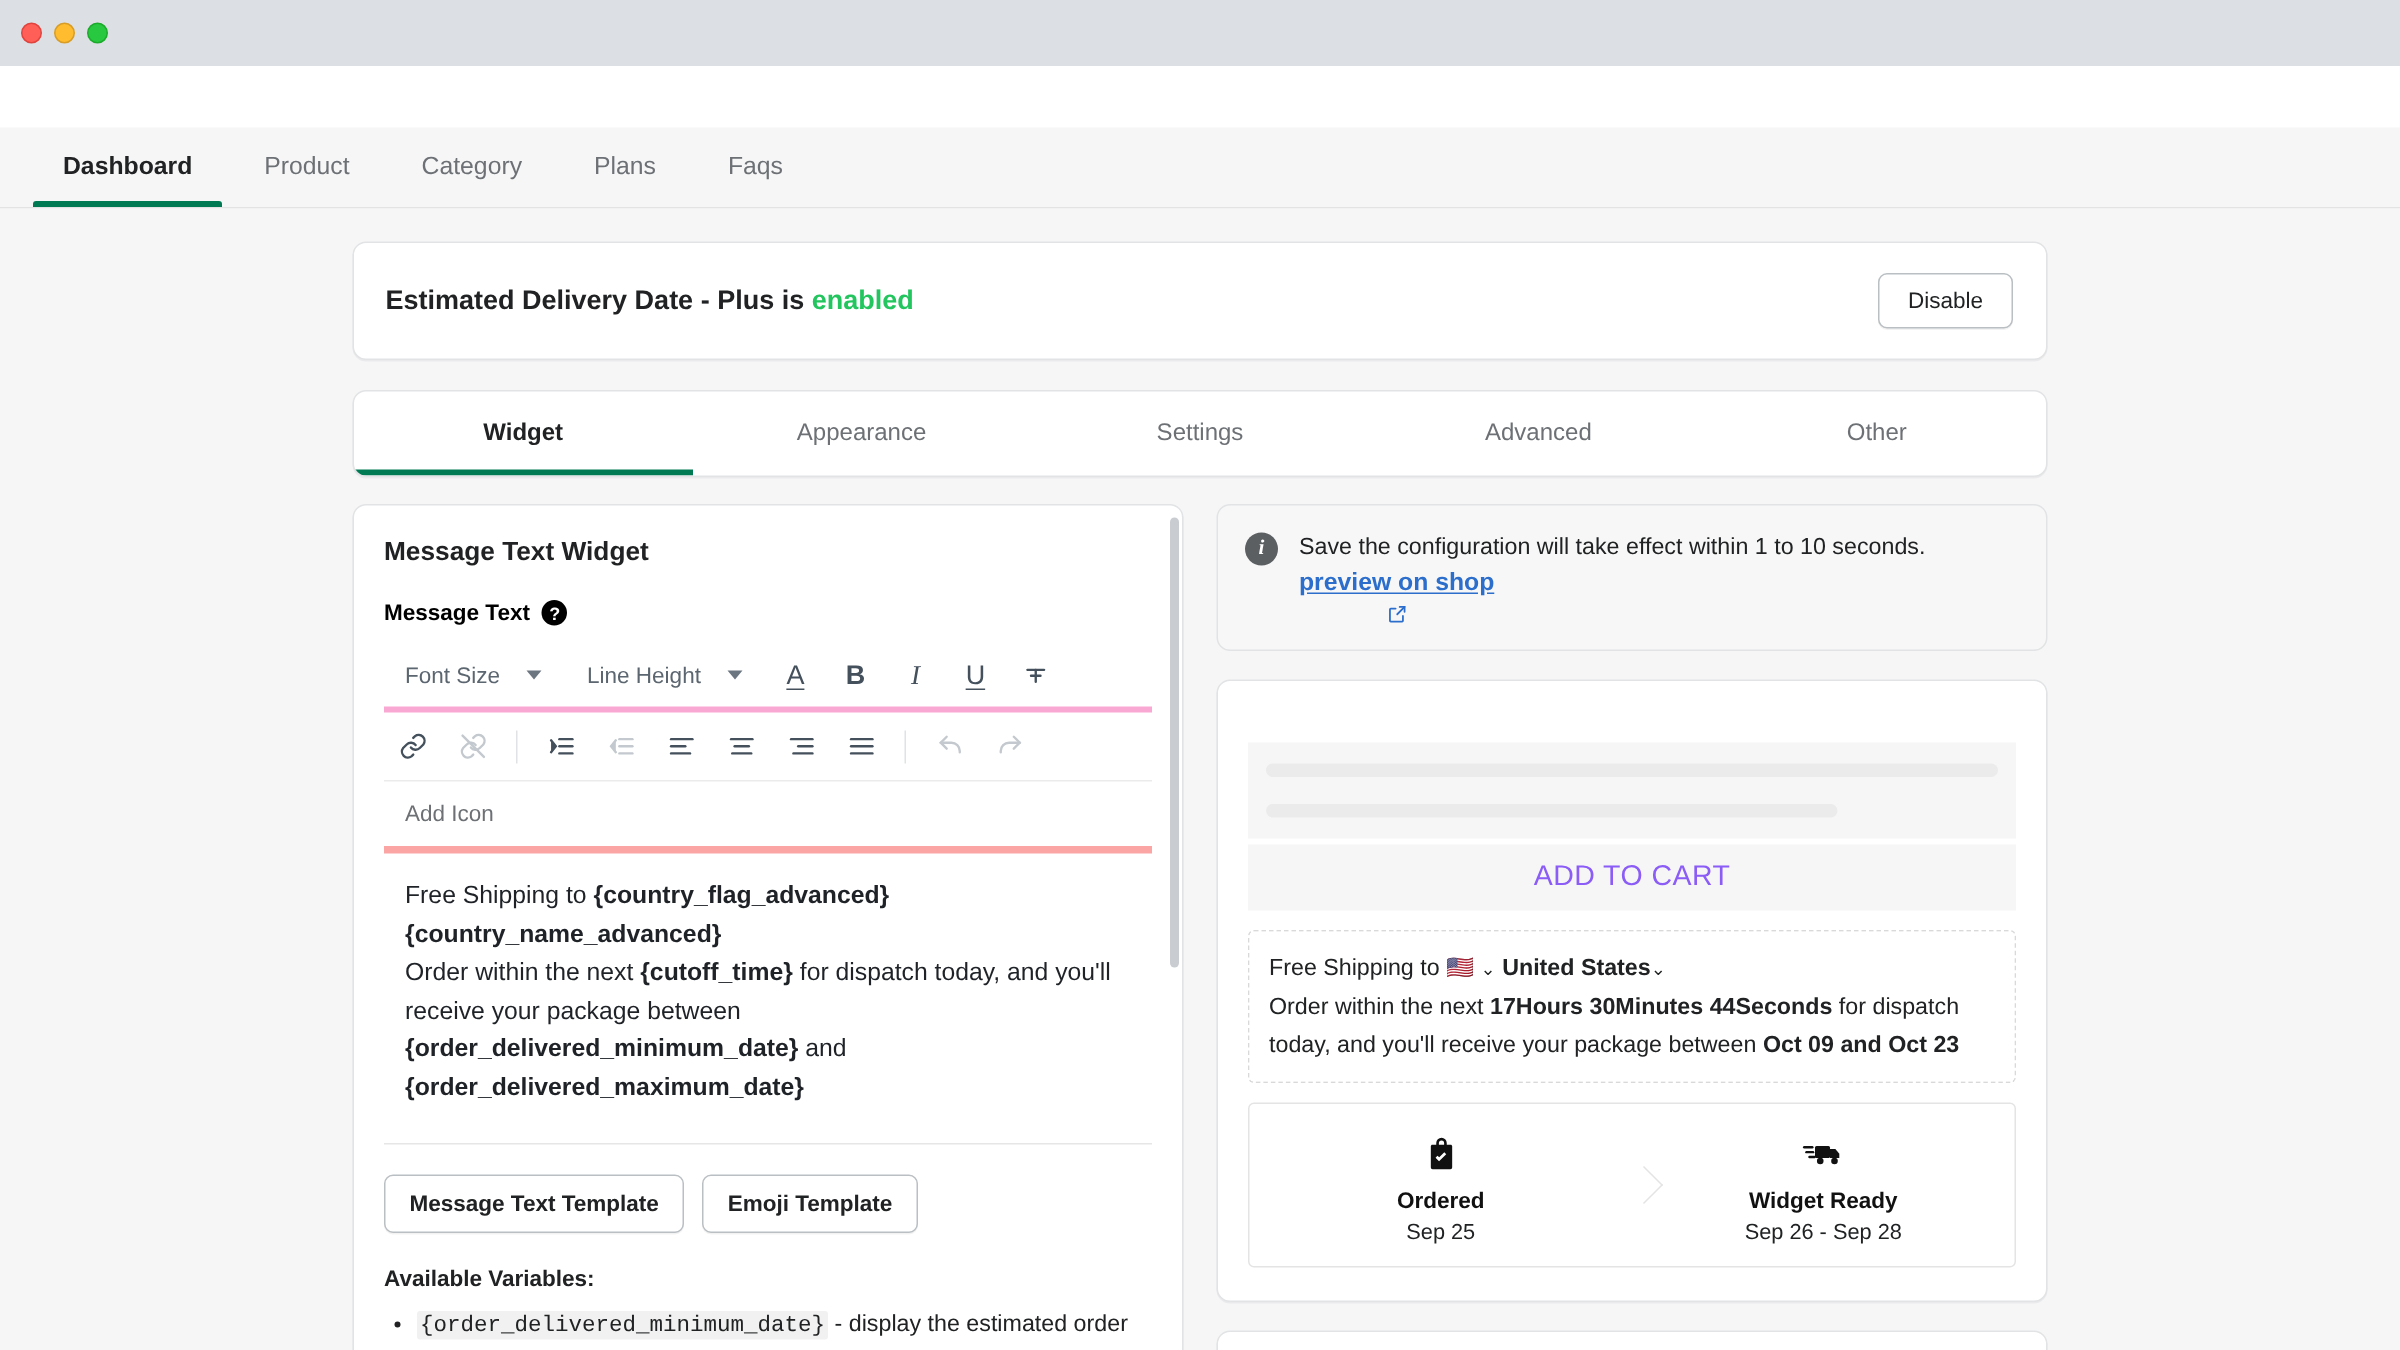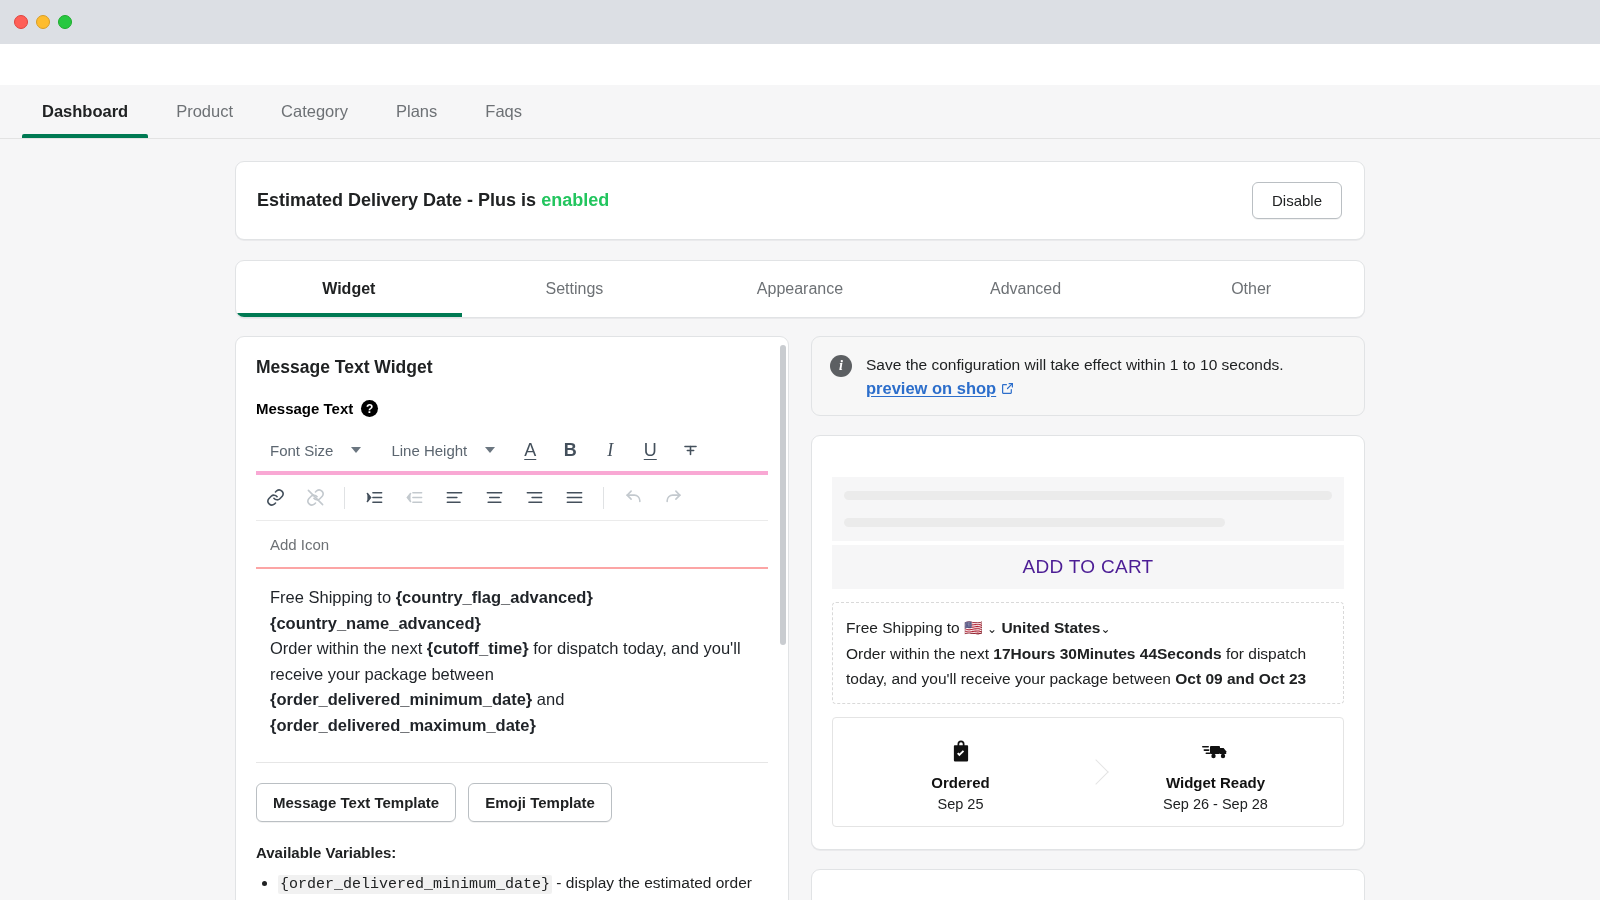--- a/index.html
+++ b/index.html
@@ -134,21 +134,21 @@
   .tb-btn {
     width: 38px; height: 34px;
     display:flex; align-items:center; justify-content:center;
     color: #44505c; cursor: pointer; font-size: 17px;
   }
   .tb-btn.dim { color: #c3c9ce; }
   .tb-div { width: 1px; height: 22px; background: #e0e2e4; margin: 0 8px; }
   .tb-addicon {
     height: 48px; display:flex; align-items:center;
     font-size: 15px; color: #6d7175; cursor: pointer;
-    border-bottom: 2px solid #fca5a5;
+    border-bottom: 5px solid #fca5a5;
     padding-left: 14px;
   }
   .icon-u { text-decoration: underline; text-underline-offset: 3px; }
 
   .editor-body {
     padding: 16px 14px 0 14px;
     font-size: 16.5px; line-height: 1.55; color: #1f2328;
   }
   .editor-body b { font-weight: 700; }
 
@@ -181,35 +181,35 @@
     color: #fff; font-size: 14px; font-weight: 700; font-style: italic;
     display:flex; align-items:center; justify-content:center; flex: 0 0 auto;
     font-family: "Liberation Serif", serif;
     margin-top: 1px;
   }
   .info-text { font-size: 15.5px; color: #202223; line-height: 1.45; }
   .info-link {
     display: inline-flex; align-items: center; gap: 5px;
     color: #2c6ecb; font-weight: 700; font-size: 16.5px;
     text-decoration: underline; text-underline-offset: 2px;
-    margin-top: 3px; cursor: pointer;
+    margin-top: 3px; cursor: pointer; flex-direction: column;
   }
 
   .preview-card { margin-top: 19px; padding: 19px 20px 22px 20px; }
   .preview-h { font-size: 17px; font-weight: 700; color: #202223; }
 
   .skel-box { background: #f6f6f7; margin-top: 22px; padding: 14px 12px; }
   .skel { height: 9px; border-radius: 5px; background: #ebebeb; }
   .skel.w1 { width: 100%; }
   .skel.w2 { width: 78%; margin-top: 18px; }
 
   .atc {
     background: #f6f6f7; height: 44px; margin-top: 4px;
     display:flex; align-items:center; justify-content:center;
-    font-size: 19px; color: #4c1d95; letter-spacing: .3px; cursor: pointer;
+    font-size: 19px; color: #8b5cf6; letter-spacing: .3px; cursor: pointer;
   }
 
   .msg-box {
     border: 1px dashed #d9d9d9; border-radius: 4px;
     margin-top: 13px; padding: 12px 13px;
     font-size: 15.5px; line-height: 1.62; color: #202223;
   }
   .msg-box b { font-weight: 700; }
   .flag { font-size: 15px; }
   .chev { font-size: 12px; color: #202223; }
@@ -271,24 +271,24 @@
         <span class="enabled">enabled</span>
       </div>
       <button class="btn-outline">Disable</button>
     </div>
 
     <div class="card tabcard">
       <div class="tab active">
         <span>Widget</span>
       </div>
       <div class="tab">
+        <span>Appearance</span>
+      </div>
+      <div class="tab">
         <span>Settings</span>
-      </div>
-      <div class="tab">
-        <span>Appearance</span>
       </div>
       <div class="tab">
         <span>Advanced</span>
       </div>
       <div class="tab">
         <span>Other</span>
       </div>
     </div>
 
     <div class="cols">

